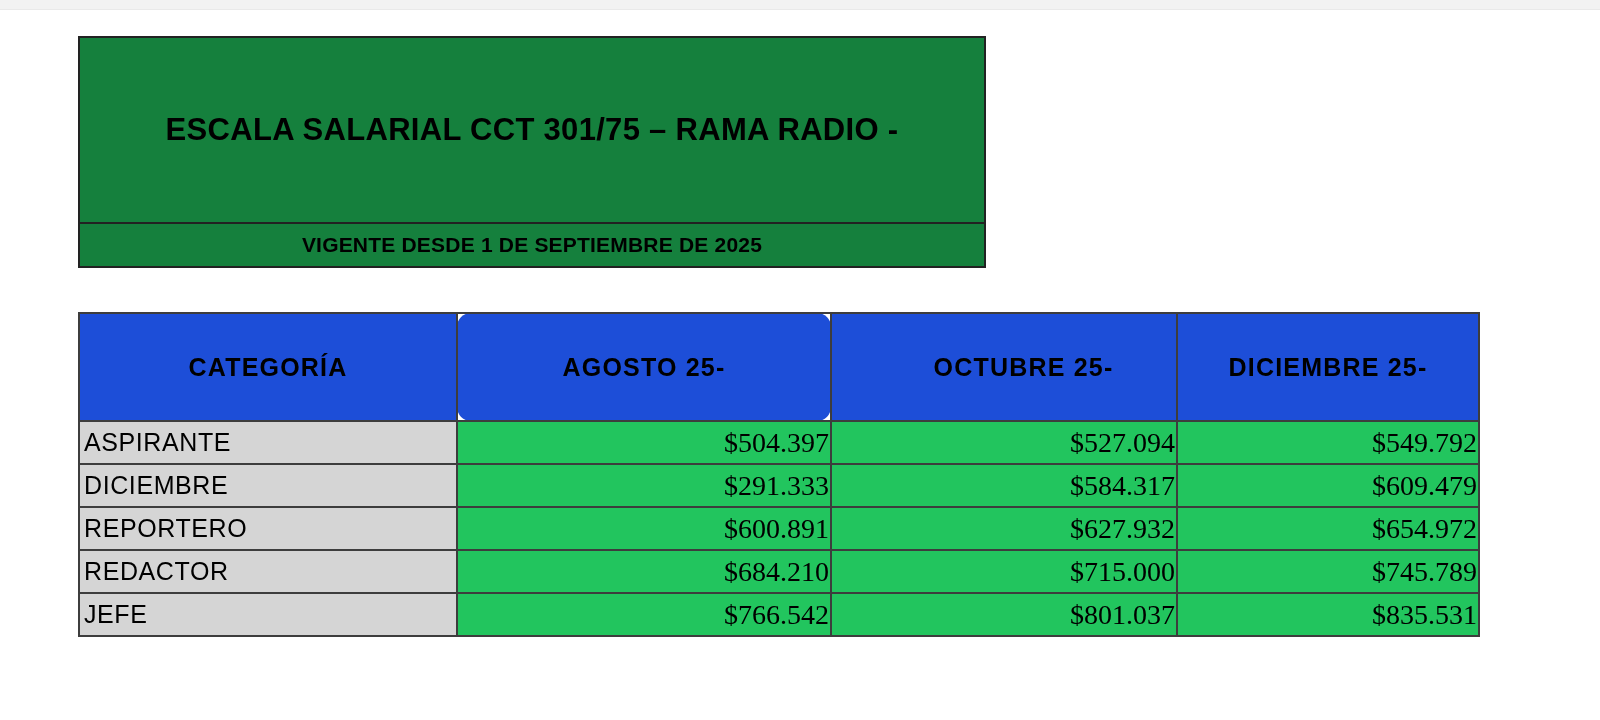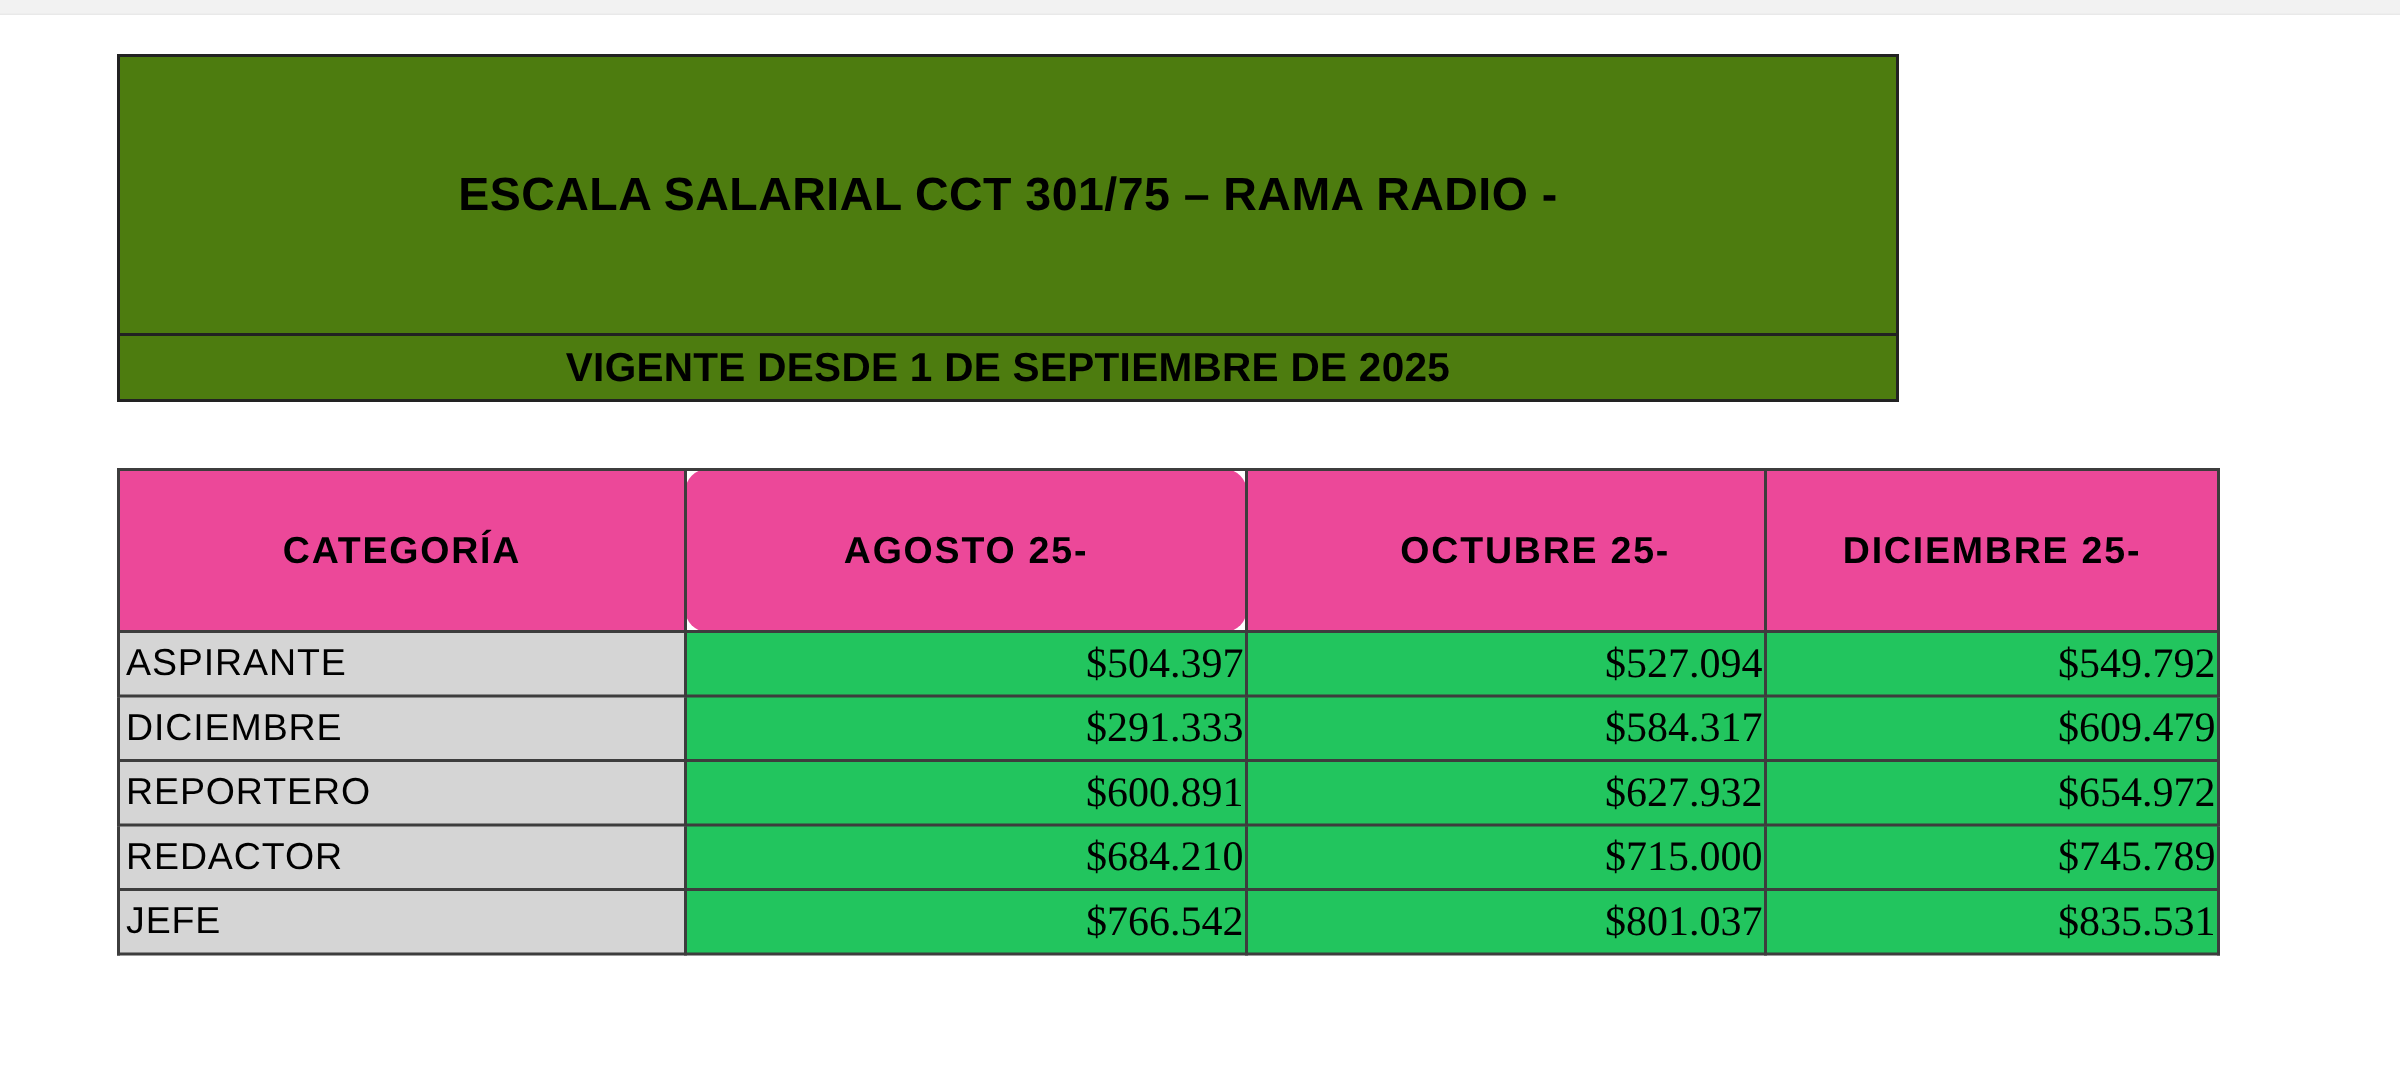--- a/index.html
+++ b/index.html
@@ -33,24 +33,24 @@
     left: 0;
     width: 1600px;
     height: 720px;
   }
 
   
   .title-box {
     position: absolute;
     left: 78px;
     top: 36px;
-    width: 1188px;
+    width: 908px;
     border: 2px solid #222222;
     box-sizing: border-box;
-    background: #4d7c0f;
+    background: #15803d;
   }
   .title-main {
     height: 184px;
     display: flex;
     align-items: center;
     justify-content: center;
     padding: 0 24px;
     box-sizing: border-box;
   }
   .title-main-text {
@@ -62,42 +62,42 @@
   }
   .title-sub {
     height: 44px;
     border-top: 2px solid #222222;
     display: flex;
     align-items: center;
     justify-content: center;
     box-sizing: border-box;
   }
   .title-sub-text {
-    font-size: 27px;
+    font-size: 21px;
     font-weight: bold;
     letter-spacing: 0.2px;
     text-align: center;
     white-space: nowrap;
   }
 
   
   .salary-table {
     position: absolute;
     left: 78px;
     top: 312px;
     width: 1400px;
     border-collapse: collapse;
     table-layout: fixed;
   }
   .salary-table td, .salary-table th {
     border: 2px solid #3d3d3d;
     box-sizing: border-box;
   }
   .salary-table thead th {
-    background: #ec4899;
+    background: #1d4ed8;
     height: 108px;
     font-size: 25px;
     font-weight: bold;
     letter-spacing: 1.2px;
     text-align: center;
     vertical-align: middle;
   }
   .col-cat { width: 378px; }
   .col-mon { width: 374px; border-radius: 14px; }
   .col-mon2 { width: 346px; padding-left: 40px; }

